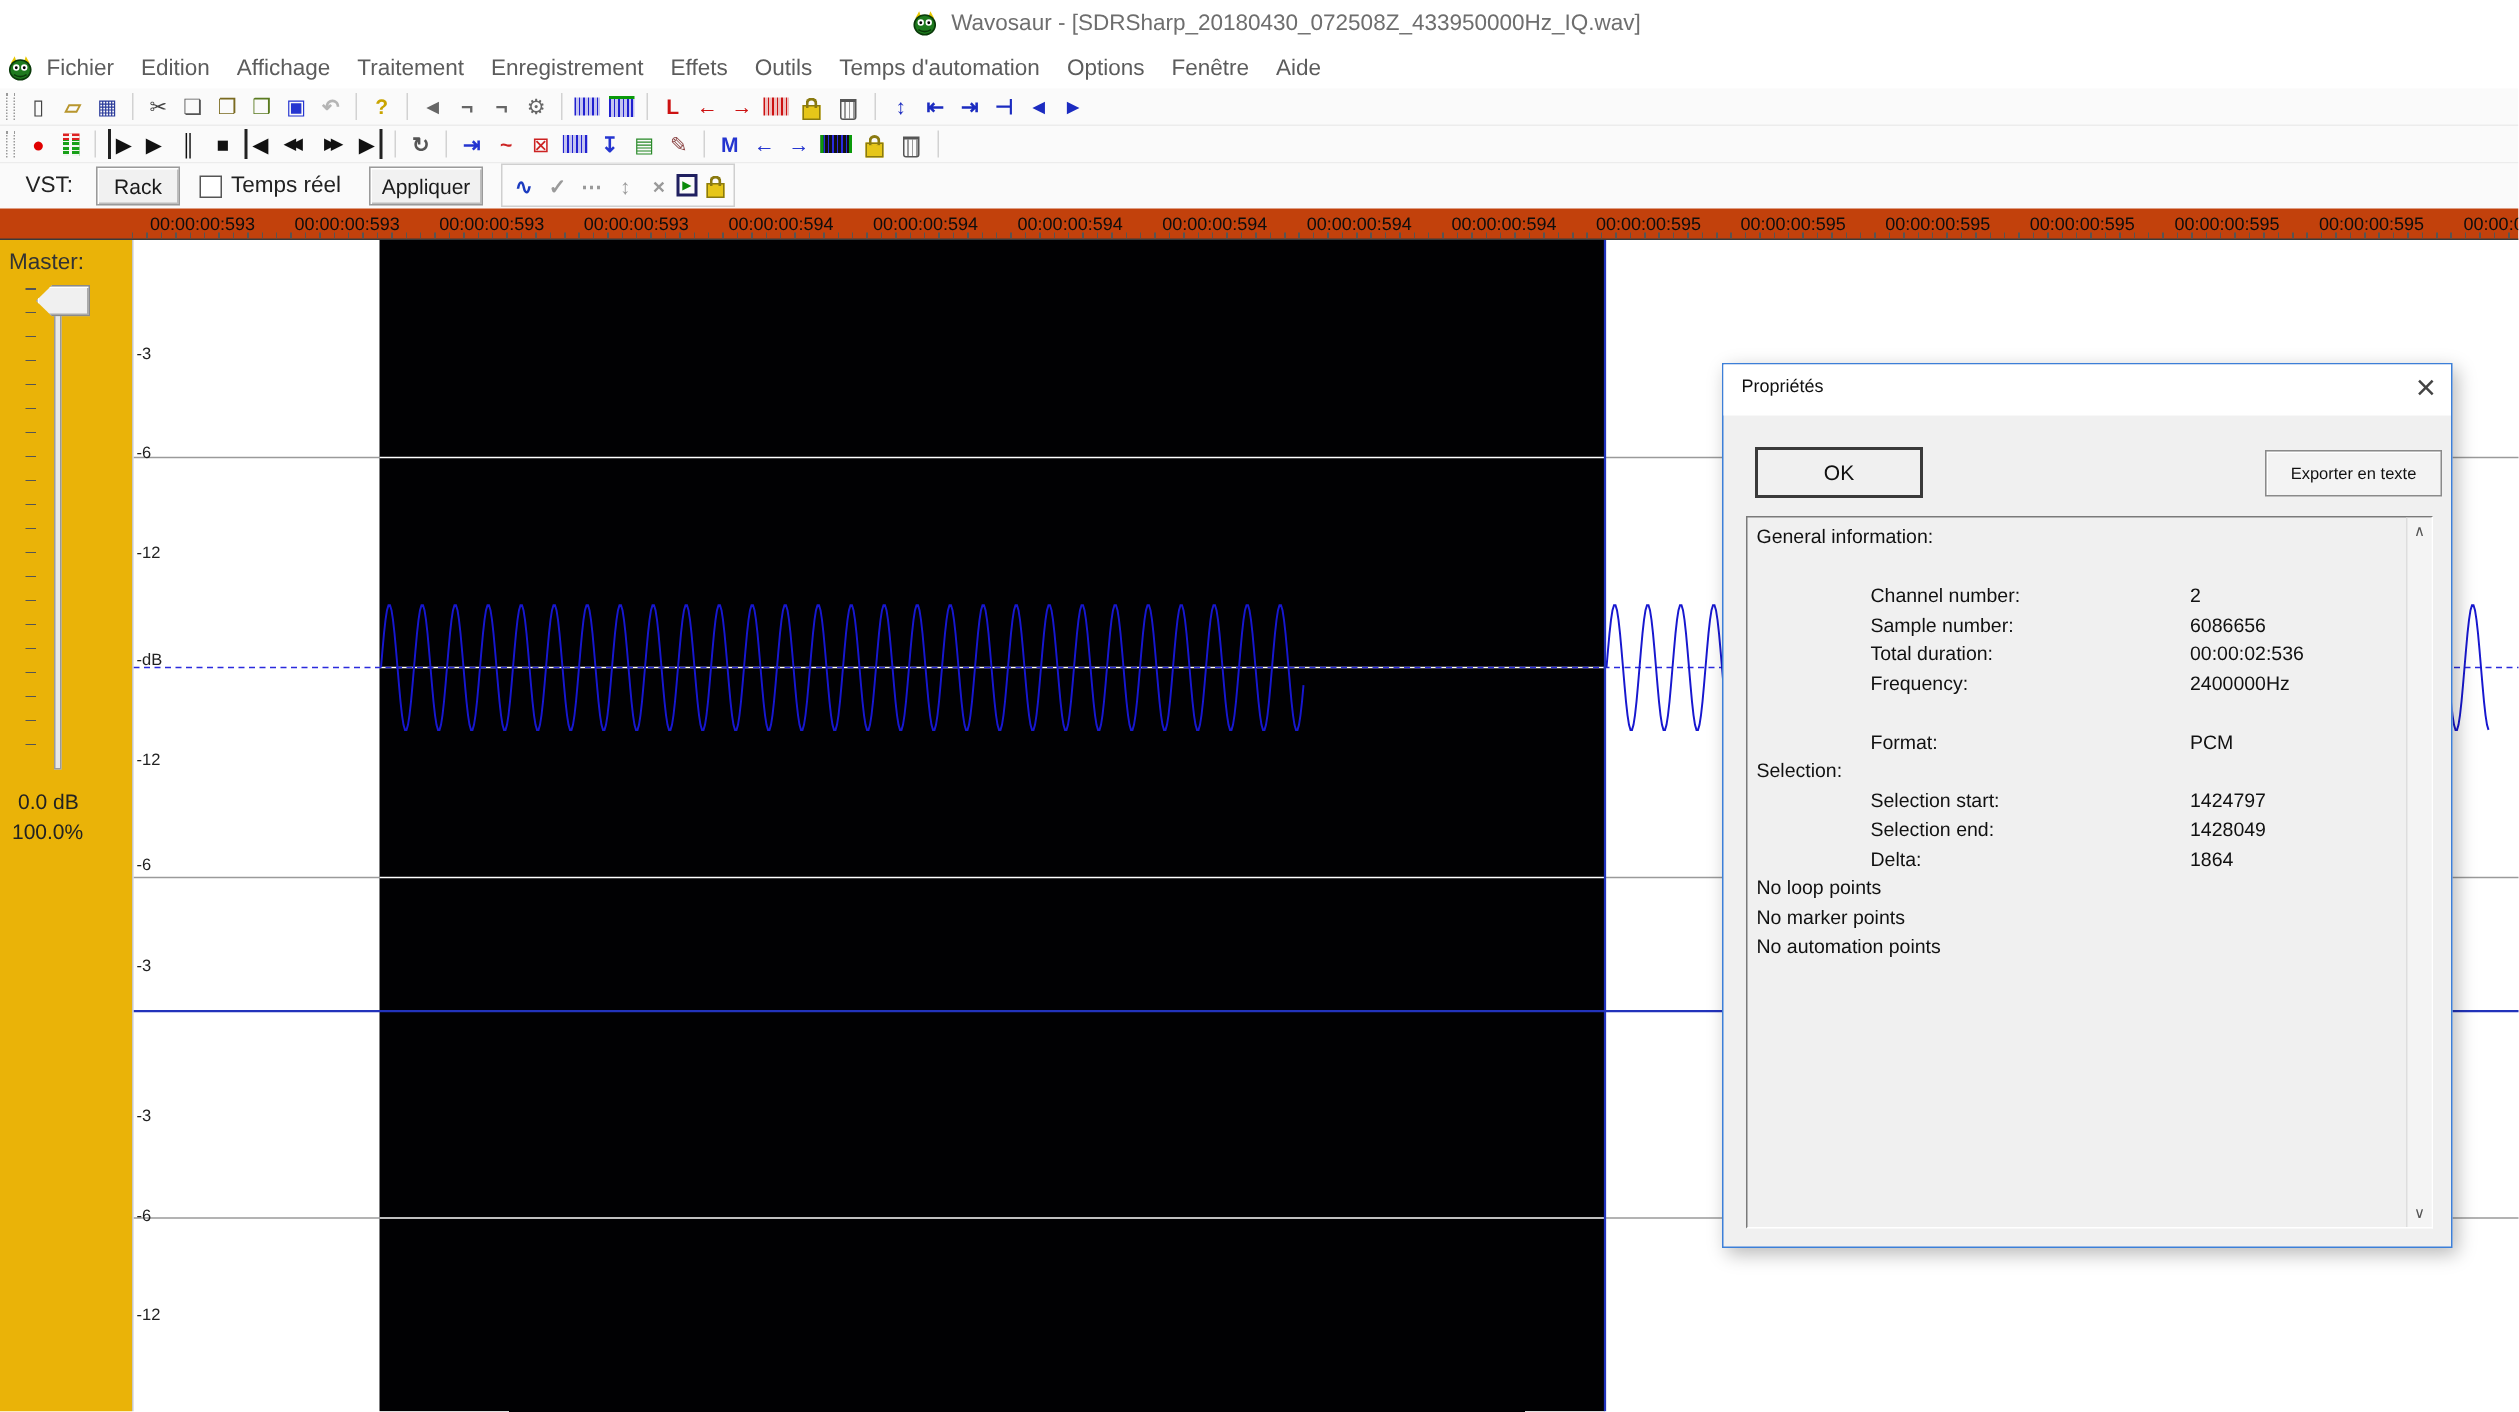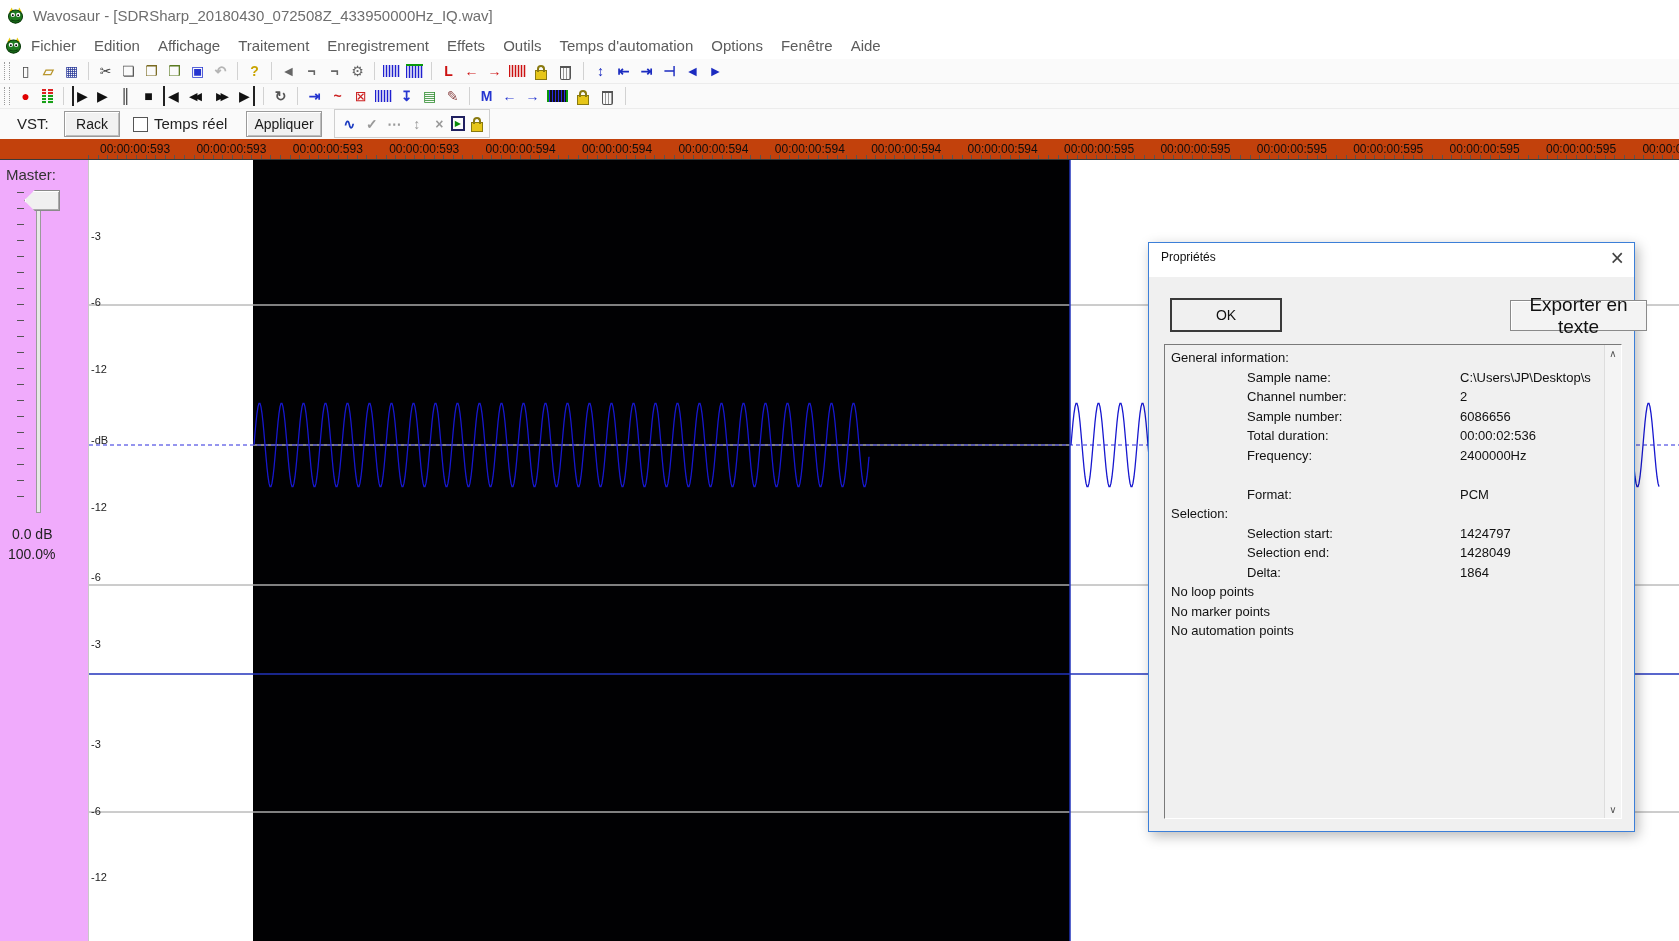--- a/index.html
+++ b/index.html
@@ -1,20 +1,20 @@
 <!DOCTYPE html>
 <html><head>
 <meta charset="utf-8">
 <style>
   html,body{margin:0;padding:0;}
   body{width:1679px;height:941px;position:relative;overflow:hidden;background:#fff;
        font-family:"Liberation Sans",sans-serif;}
   
   #titlebar{position:absolute;left:0;top:0;width:100%;height:31px;display:flex;align-items:center;
-            padding-left:7px;box-sizing:border-box;background:#fff;}
+            padding-left:23px;box-sizing:border-box;background:#fff;justify-content:center;}
   #titlebar .ttext{color:#6e6e6e;font-size:15px;margin-left:9px;white-space:nowrap;}
   #menubar{position:absolute;top:31px;left:0;width:100%;height:28px;background:#fff;
            display:flex;align-items:center;padding-left:5px;box-sizing:border-box;}
   .mitem{color:#5c5c5c;font-size:15px;padding:2px 9px;white-space:nowrap;cursor:default;}
   .appicon{width:17px;height:17px;flex:0 0 auto;}
   
   .tbar{position:absolute;left:0;width:100%;background:#fafafa;border-bottom:1px solid #ececec;
         display:flex;align-items:center;box-sizing:border-box;padding-left:2px;}
   #tb1{top:59px;height:25px;}
   #tb2{top:84px;height:25px;}
@@ -60,21 +60,21 @@
   #rt-label{position:absolute;left:154px;top:6px;font-size:15px;color:#222;}
   #autobox{position:absolute;left:334px;top:0px;width:156px;height:29px;border:1px solid #cfcfcf;
         background:#fbfbfb;display:flex;align-items:center;padding-left:3px;box-sizing:border-box;}
   
   #ruler{position:absolute;top:139px;left:0;width:1679px;height:21px;background:#c2410c;
         border-bottom:1px solid #3a3a3a;overflow:hidden;box-sizing:border-box;}
   #ruler::after{content:"";position:absolute;left:88px;right:0;bottom:0;height:4px;
         background:repeating-linear-gradient(90deg,#555 0 1px,transparent 1px 9.6px);}
   .rlab{position:absolute;top:3px;font-size:12px;color:#0d0d0d;white-space:nowrap;}
   
-  #master{position:absolute;left:0;top:160px;width:88px;height:781px;background:#f0abfc;}
+  #master{position:absolute;left:0;top:160px;width:88px;height:781px;background:#eab308;}
   #master-label{position:absolute;left:6px;top:6px;font-size:15px;color:#333;}
   #fader-ticks{position:absolute;left:17px;top:32px;width:7px;height:312px;
         background:repeating-linear-gradient(to bottom,#555 0 1px,transparent 1px 16px);}
   #fader-track{position:absolute;left:36px;top:33px;width:3px;height:318px;background:#e8e8e8;
         border:1px solid #9a9a9a;}
   #fader-handle{position:absolute;left:24px;top:30px;width:34px;height:19px;background:#f0f0f0;
         border:1px solid #8a8a8a;box-shadow:inset 1px 1px 0 #fff,inset -1px -1px 0 #aaa;
         clip-path:polygon(0 50%,30% 0,100% 0,100% 100%,30% 100%);}
   #master-db{position:absolute;left:12px;top:366px;font-size:14px;color:#222;}
   #master-pct{position:absolute;left:8px;top:386px;font-size:14px;color:#222;}
@@ -87,22 +87,22 @@
   
   #dialog{position:absolute;left:1148px;top:242px;width:487px;height:590px;background:#f0f0f0;
         border:1px solid #3c7fd8;box-shadow:3px 4px 12px rgba(0,0,0,.28);box-sizing:border-box;z-index:10;}
   #dlg-titlebar{position:absolute;left:0;top:0;width:100%;height:34px;background:#fff;}
   #dlg-title{position:absolute;left:12px;top:7px;font-size:12px;color:#111;}
   #dlg-close{position:absolute;right:10px;top:2px;font-size:23px;color:#444;cursor:default;
         font-weight:300;}
   #ok-btn{position:absolute;left:21px;top:55px;width:112px;height:34px;background:#f0f0f0;
         border:2px solid #3a3a3a;font-size:14px;color:#111;display:flex;align-items:center;
         justify-content:center;box-sizing:border-box;}
-  #export-btn{position:absolute;left:361px;top:57px;width:137px;height:31px;background:#f3f3f3;
-        border:1px solid #8a8a8a;box-shadow:inset 1px 1px 0 #fff;font-size:19px;color:#111;
+  #export-btn{position:absolute;left:361px;top:57px;width:118px;height:31px;background:#f3f3f3;
+        border:1px solid #8a8a8a;box-shadow:inset 1px 1px 0 #fff;font-size:11px;color:#111;
         display:flex;align-items:center;justify-content:center;box-sizing:border-box;text-align:center;}
   #dcontent{position:absolute;left:15px;top:101px;width:458px;height:475px;background:#f0f0f0;
         border:1px solid;border-color:#7a7a7a #fff #fff #7a7a7a;box-sizing:border-box;overflow:hidden;}
   .drow{position:absolute;left:0;width:100%;height:19px;font-size:13px;color:#111;white-space:nowrap;}
   .drow .lab0{position:absolute;left:6px;}
   .drow .lab1{position:absolute;left:82px;}
   .drow .val{position:absolute;left:295px;width:140px;overflow:hidden;}
   #dscroll{position:absolute;right:0;top:0;width:17px;height:100%;background:#f4f4f4;
         border-left:1px solid #ddd;box-sizing:border-box;}
   .schev{position:absolute;left:0;width:100%;text-align:center;font-size:10px;color:#555;cursor:default;}
@@ -301,24 +301,20 @@
   <div id="ok-btn">OK</div>
   <div id="export-btn">Exporter en texte</div>
   <div id="dcontent">
     <div id="dscroll">
       <span class="schev" id="chev-up">∧</span>
       <span class="schev" id="chev-dn">∨</span>
     </div>
   <div class="drow" style="top: 5px;">
         <span class="lab0">General information:</span>
       </div>
-      <div class="drow" style="top: 24.5px;">
-        <span class="lab1">Sample name:</span>
-        <span class="val">C:\Users\JP\Desktop\s</span>
-      </div>
       <div class="drow" style="top: 44px;">
         <span class="lab1">Channel number:</span>
         <span class="val">2</span>
       </div>
       <div class="drow" style="top: 63.5px;">
         <span class="lab1">Sample number:</span>
         <span class="val">6086656</span>
       </div>
       <div class="drow" style="top: 83px;">
         <span class="lab1">Total duration:</span>

